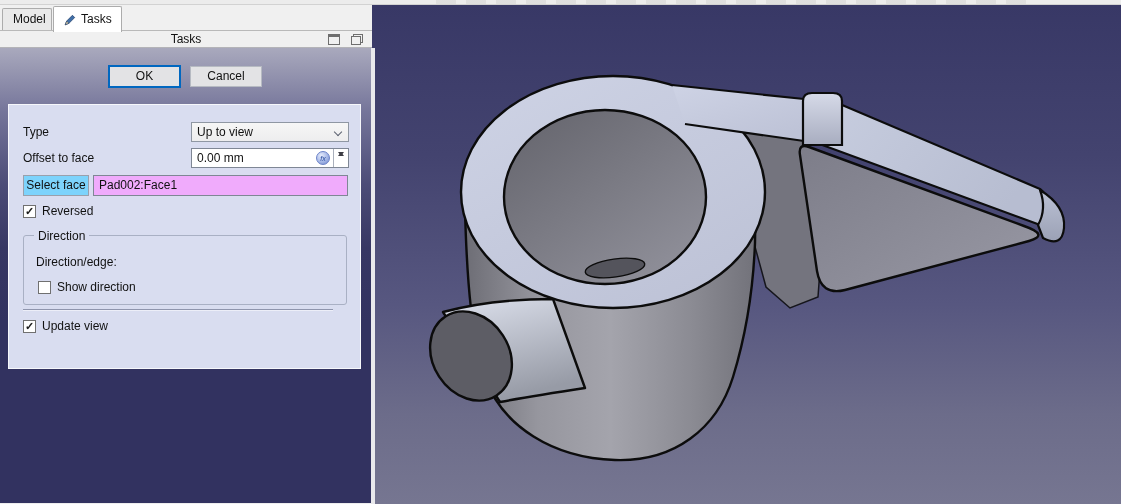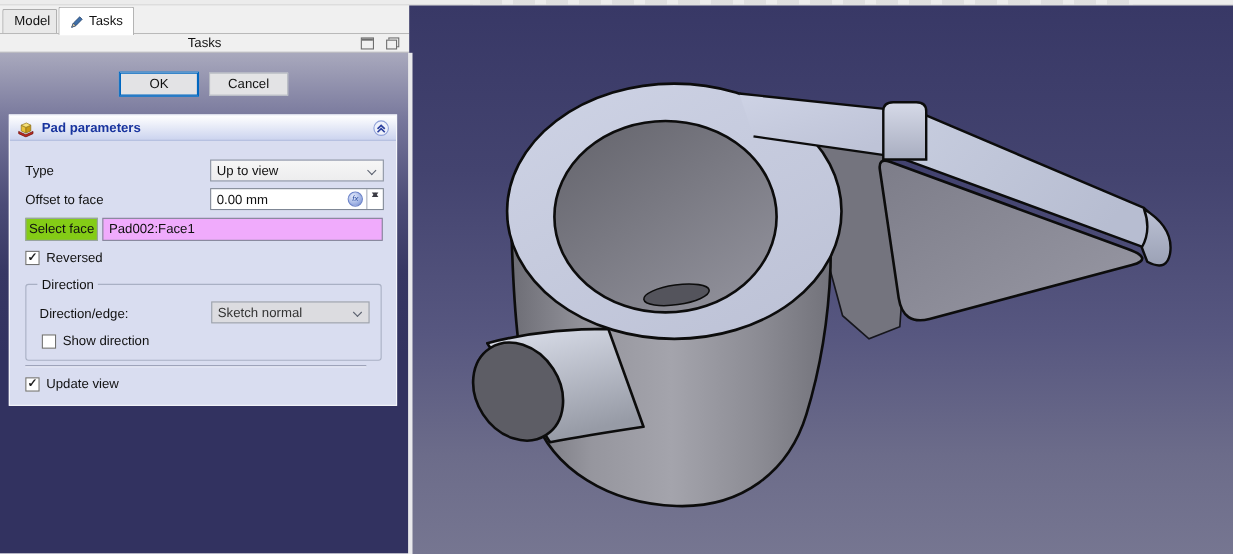--- a/index.html
+++ b/index.html
@@ -58,21 +58,21 @@
   .fx-icon { position:absolute; right:18px; top:2px; width:14px; height:14px; border-radius:50%;
     background:radial-gradient(circle at 35% 30%, #e6ecfc, #9fb2e4 60%, #6f86c9); border:1px solid #6b82c8;
     color:#274a9e; font-size:7px; font-style:italic; text-align:center; line-height:13px; }
   .spin-btns { position:absolute; right:0; top:0; width:15px; height:18px; border-left:1px solid #aab0bc; }
   .spin-cell { height:9px; background:#f0f0f2; position:relative; }
   .spin-cell.up { border-bottom:1px solid #c6c9d2; }
   .tri-up, .tri-down { position:absolute; left:4px; width:0; height:0; border-left:3px solid transparent; border-right:3px solid transparent; }
   .tri-up { top:3px; border-bottom:4px solid #3c3c44; }
   .tri-down { top:3px; border-top:4px solid #3c3c44; }
 
-  .pushbtn { position:absolute; background:#84cc16; border:1px solid #9aa0ac; text-align:center; line-height:18px; }
+  .pushbtn { position:absolute; background:#7dd3fc; border:1px solid #9aa0ac; text-align:center; line-height:18px; }
   .textfield { position:absolute; background:#f0abfc; border:1px solid #7f8795; padding:2px 0 0 5px; white-space:nowrap; overflow:hidden; }
 
   .checkrow { position:absolute; display:flex; align-items:center; gap:6px; }
   .checkbox { width:13px; height:13px; background:#fff; border:1px solid #707070;
     font-size:11px; line-height:11px; text-align:center; color:#1c1c1c; font-weight:bold; }
 
   .groupbox { position:absolute; left:14px; top:130px; width:324px; height:70px;
     border:1px solid #a9b0c4; border-radius:3px; }
   .groupbox-title { position:absolute; left:10px; top:-7px; background:#d9ddf0; padding:0 4px; }
 
@@ -106,34 +106,20 @@
     <span>Tasks</span>
     <span class="wbtn dock-icon"></span>
     <span class="wbtn float-icon"></span>
   </div>
 
   <div class="panel-body">
     <div class="btn ok">OK</div>
     <div class="btn cancel">Cancel</div>
 
     <div class="taskbox">
-      <div class="taskbox-header">
-        <svg width="17" height="17" viewBox="0 0 17 17">
-          <path d="M2 11.5 L8.5 14.5 L15 11.5 L15 13.5 L8.5 16.5 L2 13.5 Z" fill="#c02a21" stroke="#701510" stroke-width="0.7"></path>
-          <path d="M4.3 5.8 L8.6 7.8 L8.6 13 L4.3 11 Z" fill="#e8c23a" stroke="#8a6d10" stroke-width="0.6"></path>
-          <path d="M8.6 7.8 L13 5.8 L13 11 L8.6 13 Z" fill="#c79a18" stroke="#8a6d10" stroke-width="0.6"></path>
-          <path d="M4.3 5.8 L9 3.8 L13 5.8 L8.6 7.8 Z" fill="#f7e27a" stroke="#8a6d10" stroke-width="0.6"></path>
-        </svg>
-        <span class="taskbox-title">Pad parameters</span>
-        <svg class="collapse-btn" viewBox="0 0 15 15">
-          <circle cx="7.5" cy="7.5" r="6.6" fill="#eef1fb" stroke="#8fa0d8" stroke-width="1"></circle>
-          <polyline points="4.2,8.2 7.5,5 10.8,8.2" fill="none" stroke="#2b3f9e" stroke-width="1.5"></polyline>
-          <polyline points="4.2,11.2 7.5,8 10.8,11.2" fill="none" stroke="#2b3f9e" stroke-width="1.5"></polyline>
-        </svg>
-      </div>
 
       <div class="taskbox-content">
         <span class="lbl" style="left:14px; top:20px;">Type</span>
         <div class="combo" style="left:182px; top:17px; width:158px;">
           <span>Up to view</span>
           <span class="chev"></span>
         </div>
 
         <span class="lbl" style="left:14px; top:46px;">Offset to face</span>
         <div class="spinbox">
@@ -149,24 +135,20 @@
         <div class="textfield" style="left:84px; top:70px; width:255px; height:21px;">Pad002:Face1</div>
 
         <div class="checkrow" style="left:14px; top:99px;">
           <span class="checkbox">✓</span>
           <span>Reversed</span>
         </div>
 
         <div class="groupbox">
           <span class="groupbox-title">Direction</span>
           <span class="lbl" style="left:12px; top:19px;">Direction/edge:</span>
-          <div class="combo dim" style="left:168px; top:15px; width:144px;">
-            <span>Sketch normal</span>
-            <span class="chev"></span>
-          </div>
           <div class="checkrow" style="left:14px; top:44px;">
             <span class="checkbox"></span>
             <span>Show direction</span>
           </div>
         </div>
 
         <div class="divider"></div>
 
         <div class="checkrow" style="left:14px; top:214px;">
           <span class="checkbox">✓</span>

